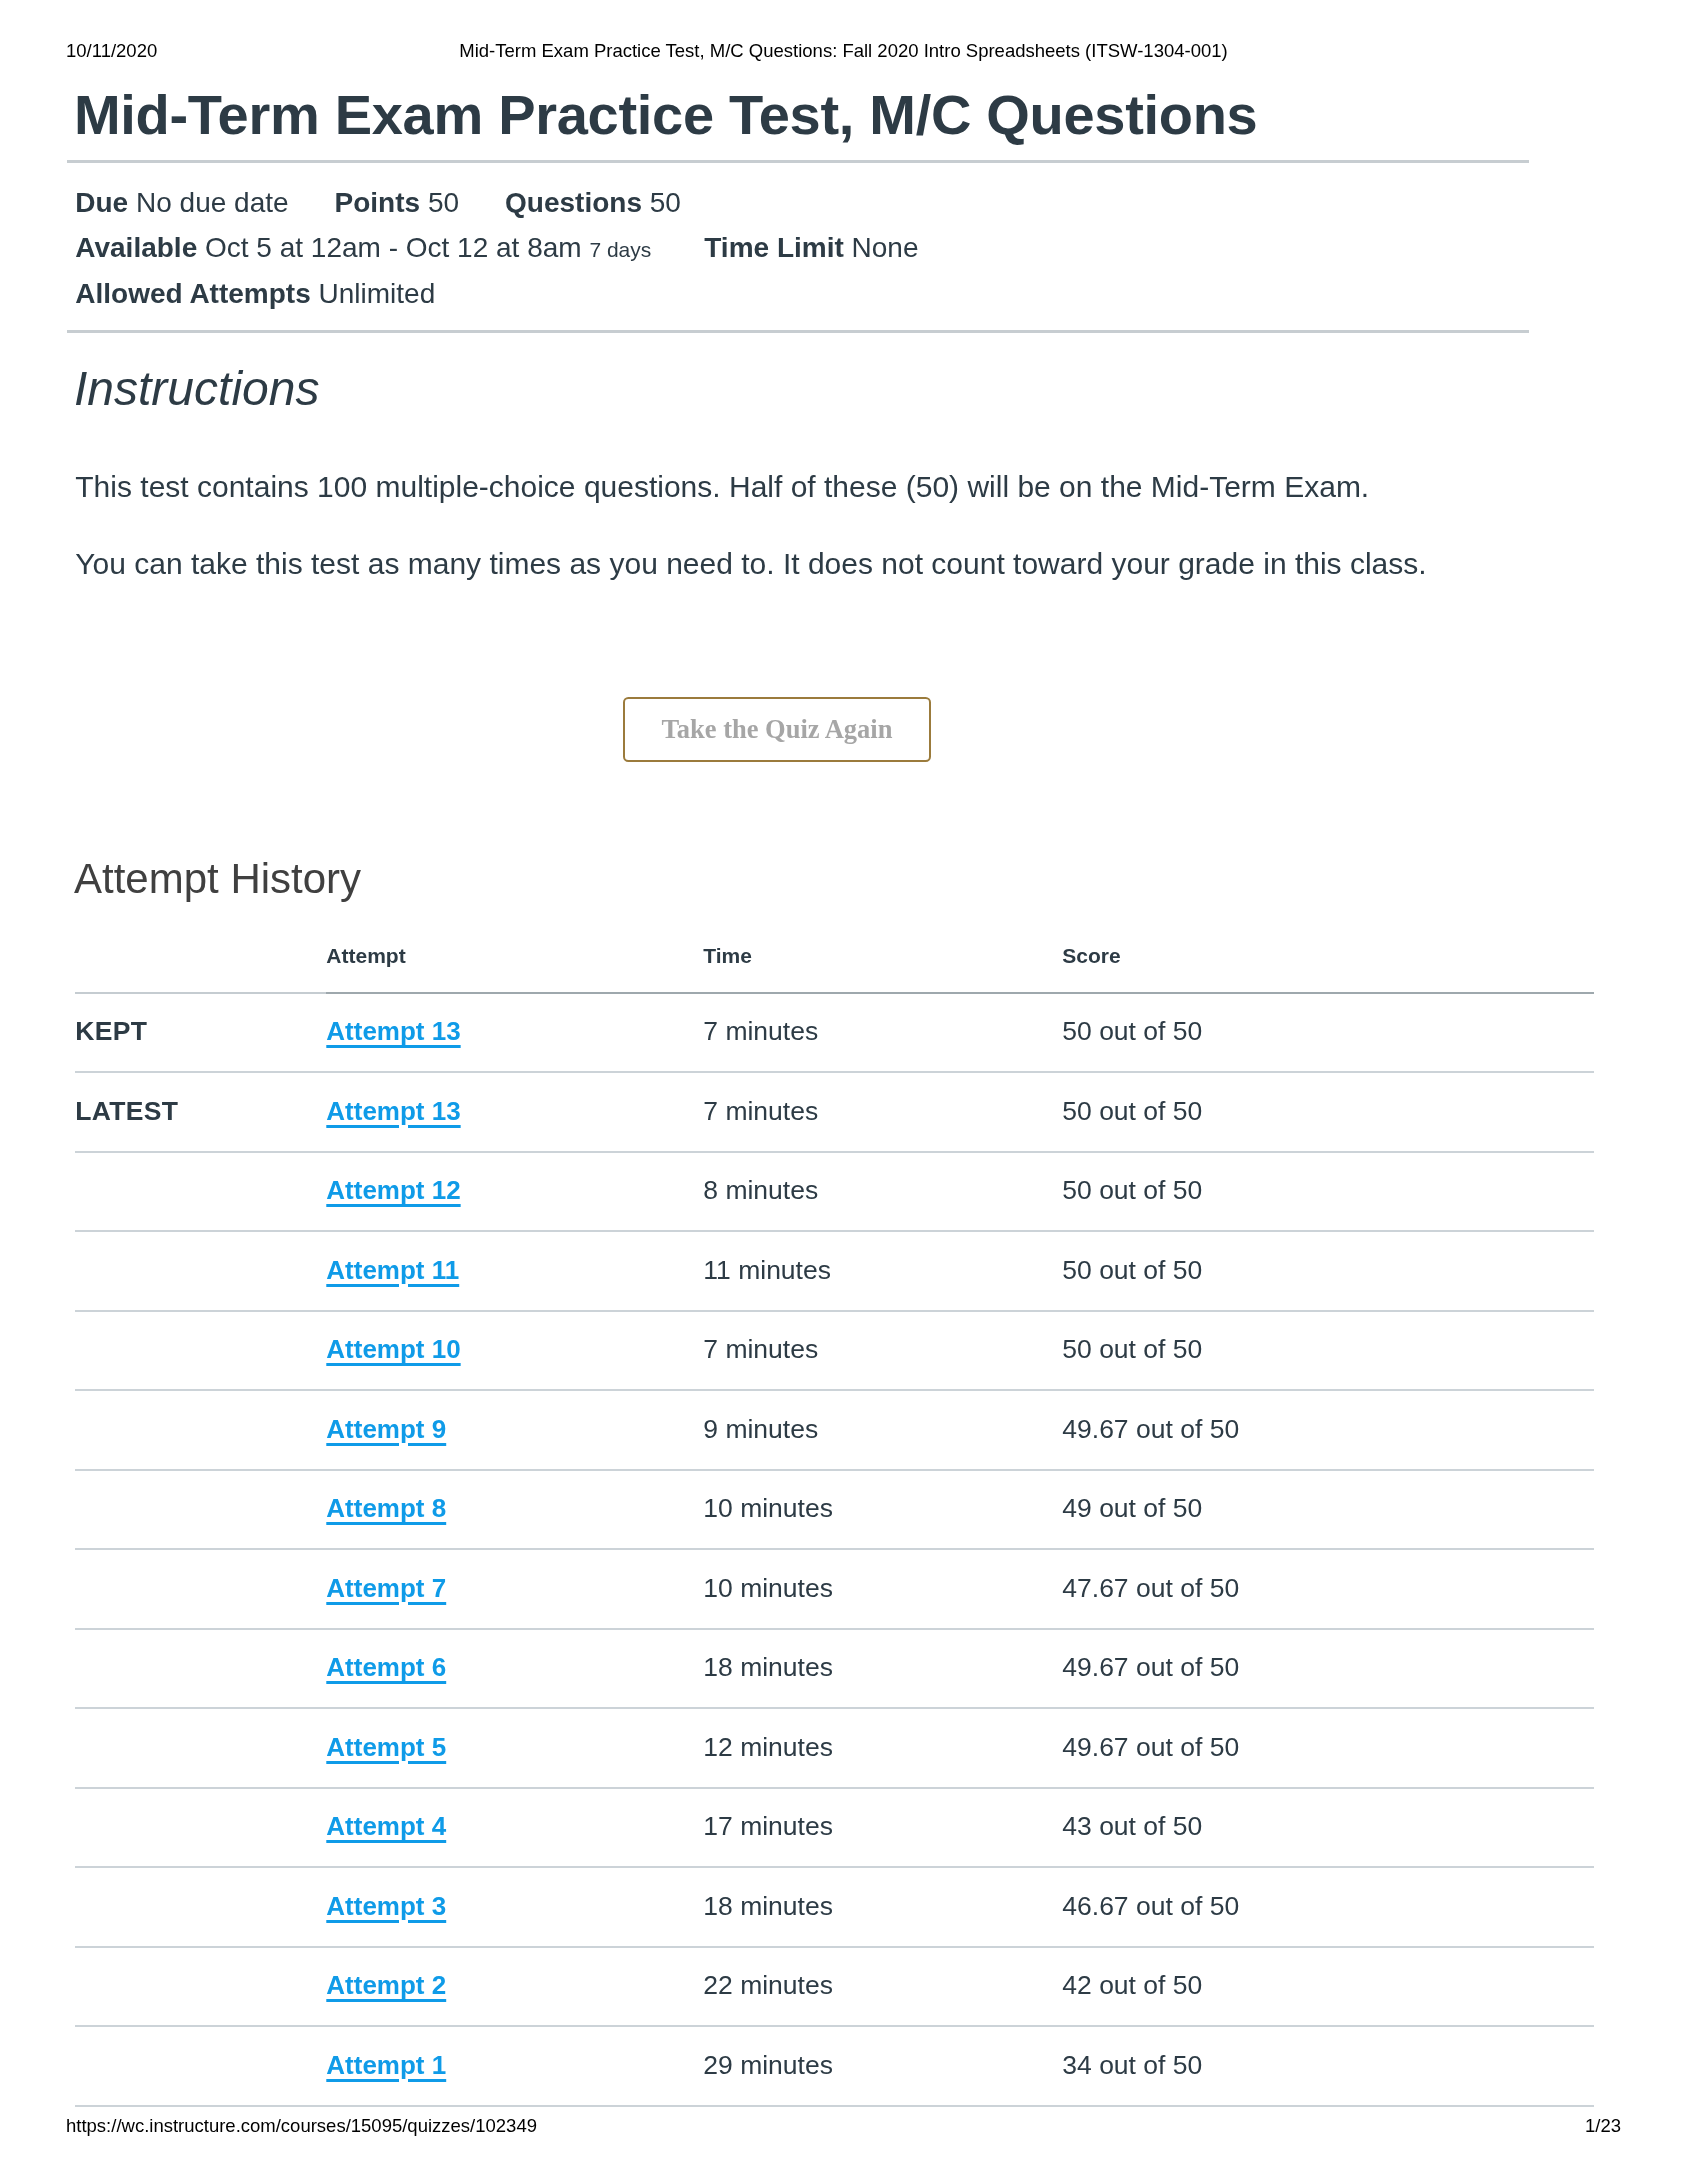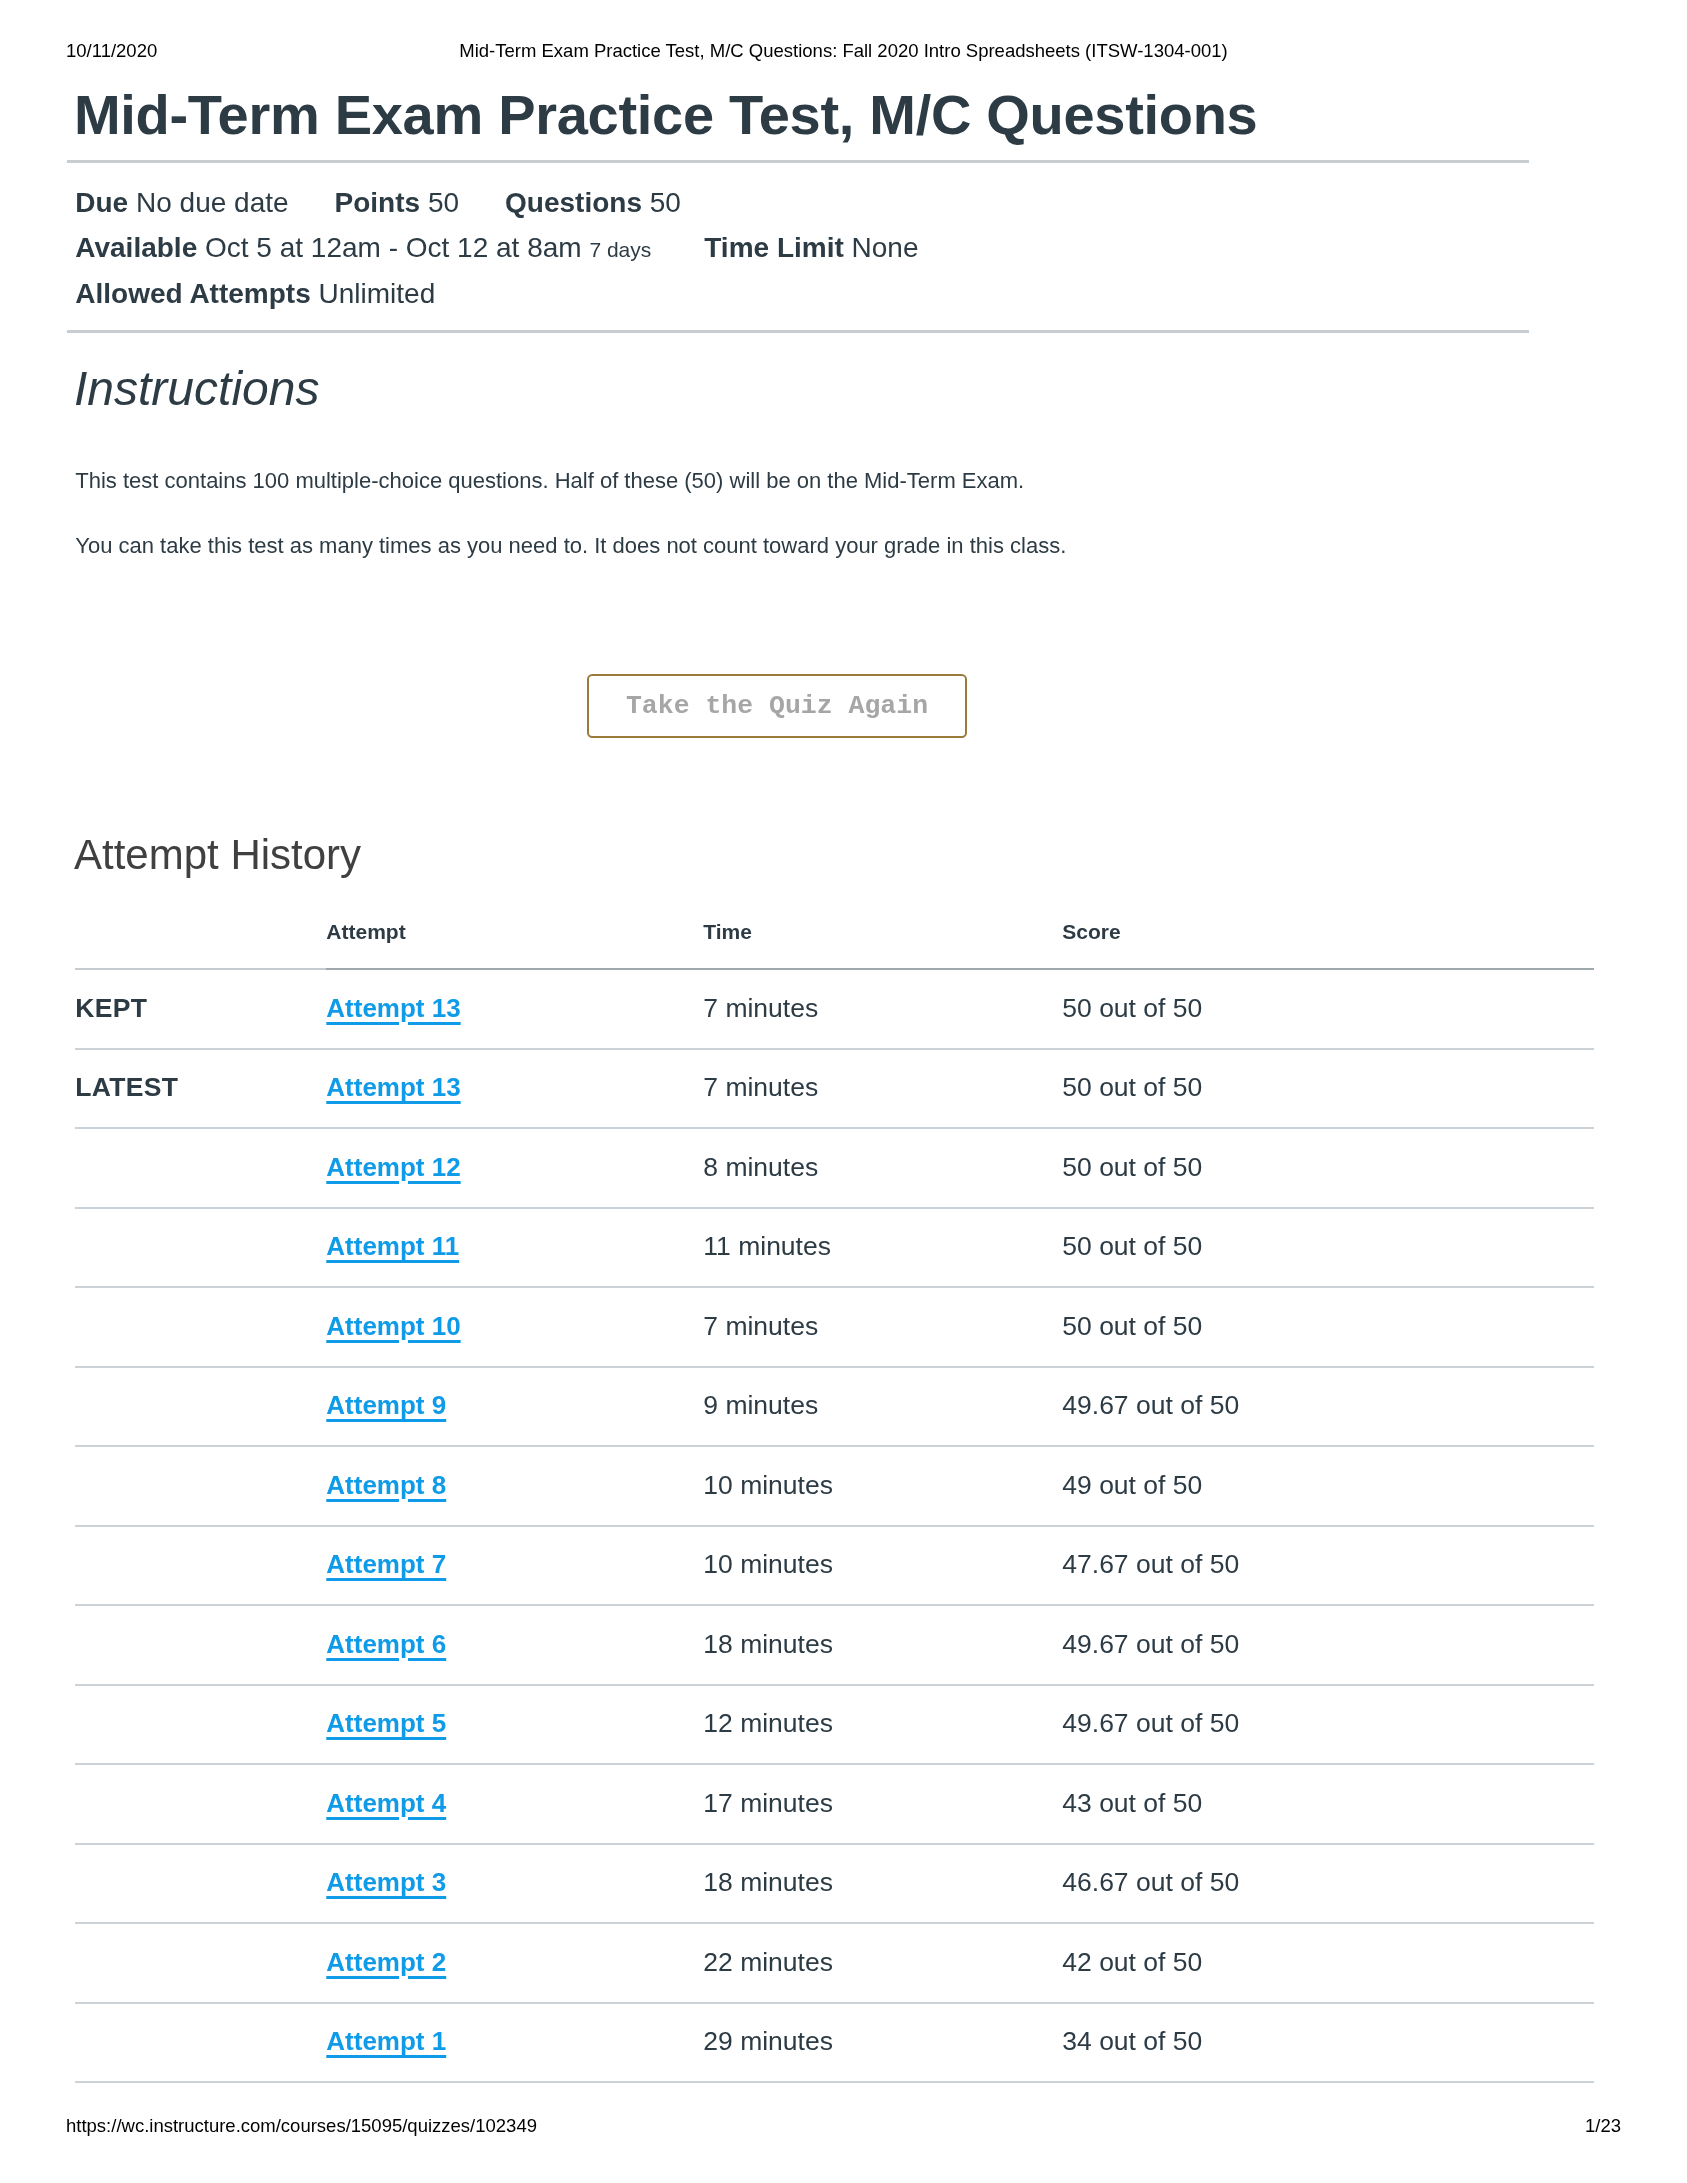--- a/index.html
+++ b/index.html
@@ -95,21 +95,21 @@
   h2.instructions-heading {
     font-size: 48px;
     font-weight: 400;
     margin: 0;
     padding: 28px 0 0 8px;
     color: #2d3b45;
     font-style: italic;
   }
 
   .para {
-    font-size: 22px;
+    font-size: 30px;
     line-height: 1.45;
     padding-left: 9.3px;
     color: #2d3b45;
     margin: 0;
   }
   .para.p1 { padding-top: 49px; }
   .para.p2 { padding-top: 33px; }
 
   
   .btn-wrap {
@@ -118,21 +118,21 @@
     padding-top: 112px;
     padding-right: 106px;
   }
   .retake-btn {
     border: 2px solid #9b7b3c;
     border-radius: 5.3px;
     background: #ffffff;
     color: #a6a6a6;
     font-size: 26.5px;
     font-weight: 700;
-    font-family: Liberation Mono, monospace;
+    font-family: Liberation Serif, serif;
     padding: 17px 37px;
     line-height: 1;
     cursor: pointer;
   }
 
   
   h2.history-heading {
     font-size: 42px;
     font-weight: 400;
     margin: 0;

